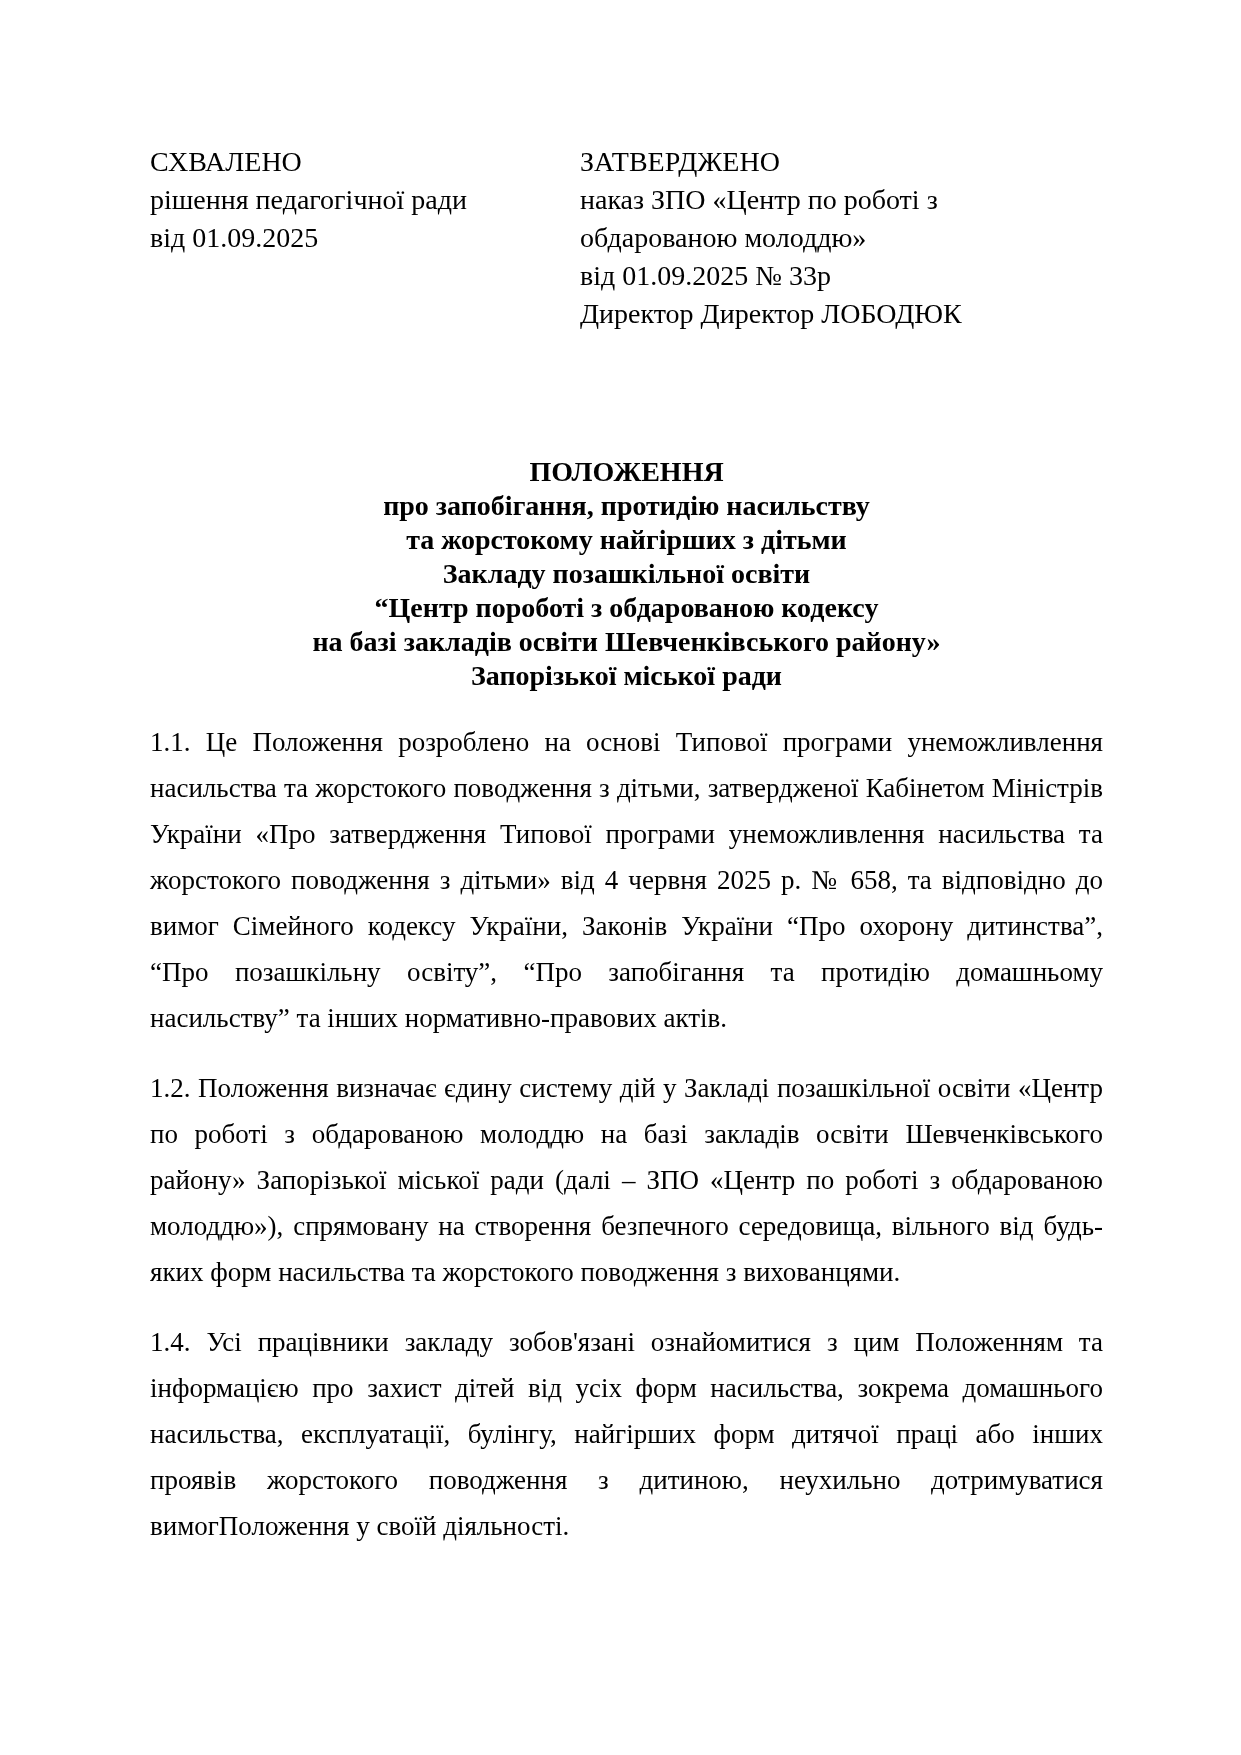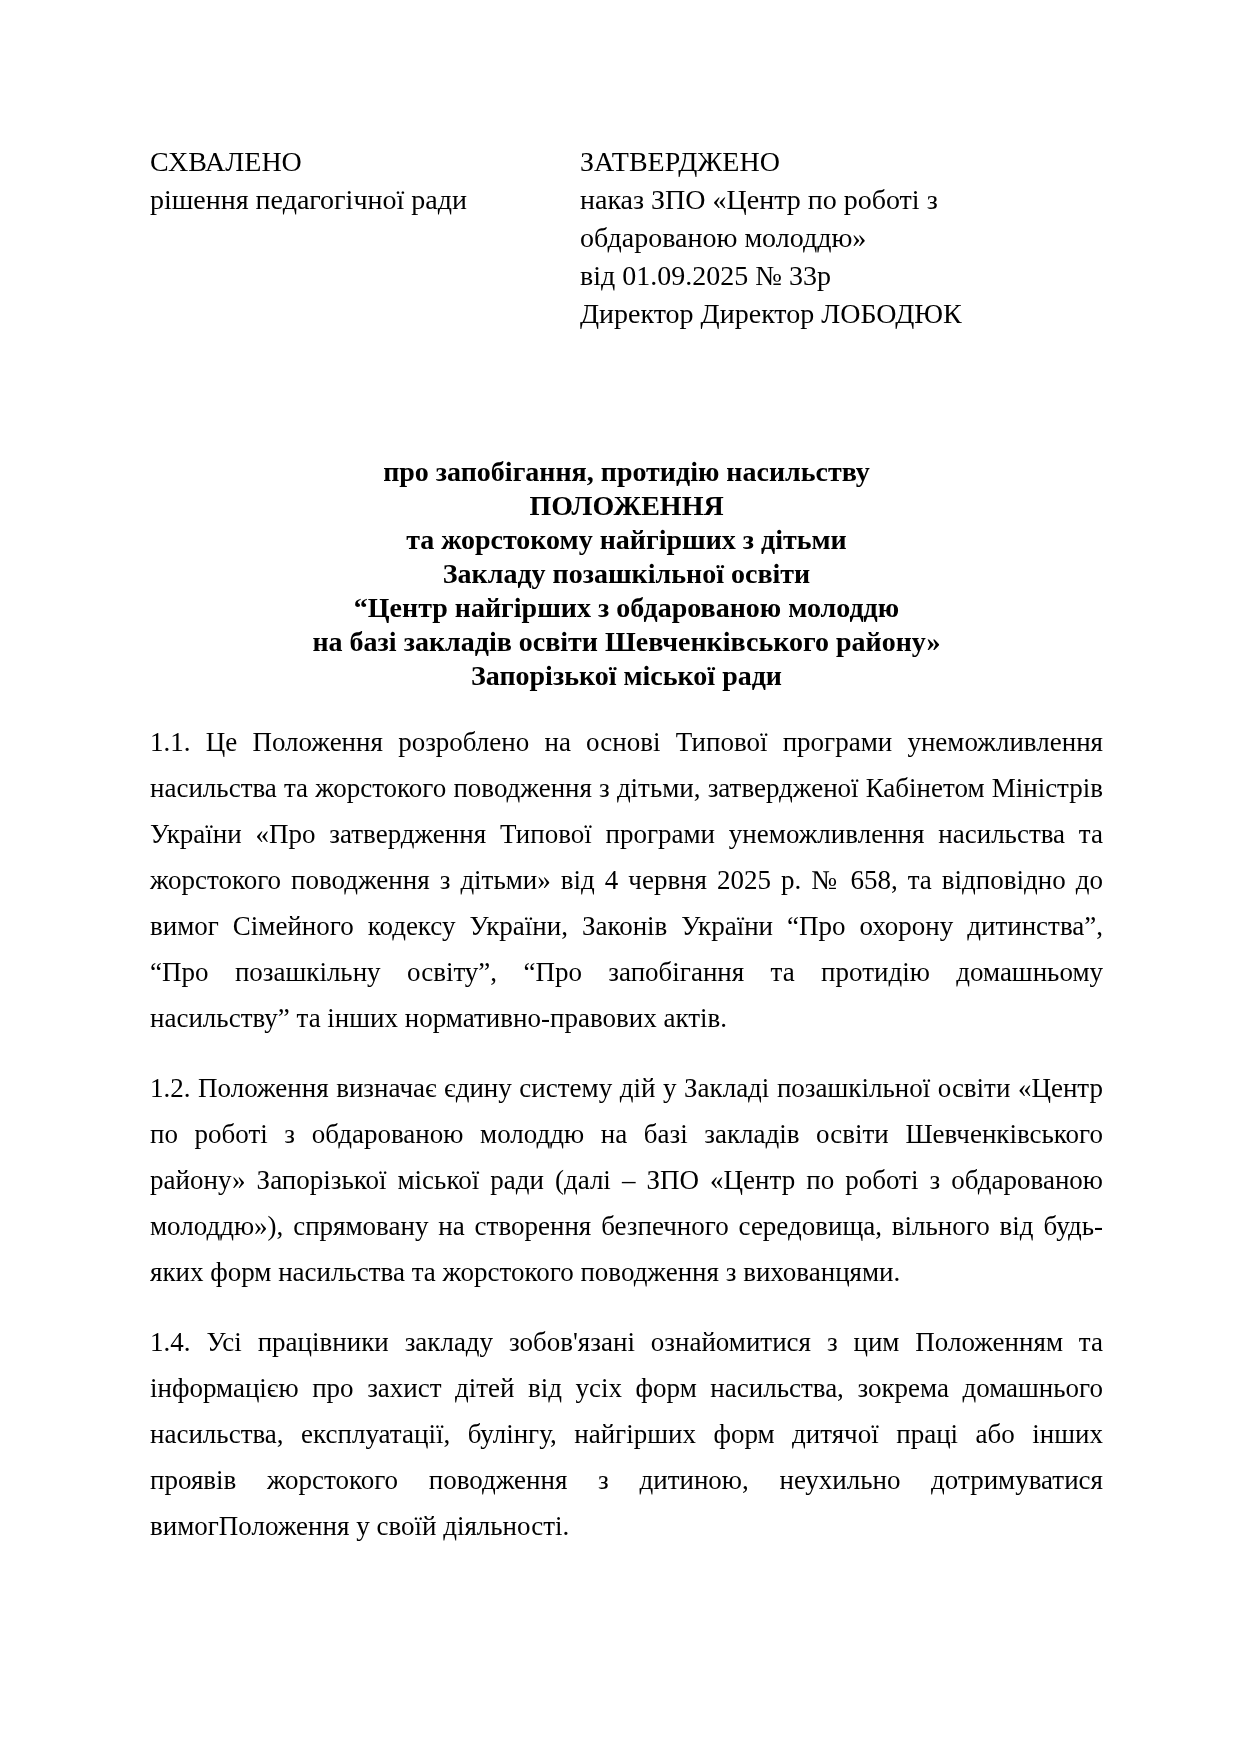--- a/index.html
+++ b/index.html
@@ -62,36 +62,37 @@
 </head>
 <body>
 
 <div class="page">
   <div class="content">
 
     <div class="approval">
       <div class="col">
         <div>СХВАЛЕНО</div>
         <div>рішення педагогічної ради</div>
+        <div>від 01.09.2025</div>
       </div>
       <div class="col">
         <div>ЗАТВЕРДЖЕНО</div>
         <div>наказ ЗПО «Центр по роботі з</div>
         <div>обдарованою молоддю»</div>
         <div>від 01.09.2025 № 33р</div>
         <div>Директор Директор ЛОБОДЮК</div>
       </div>
     </div>
 
     <div class="title-block">
+      <div>ПОЛОЖЕННЯ</div>
       <div>про запобігання, протидію насильству</div>
-      <div>ПОЛОЖЕННЯ</div>
       <div>та жорстокому найгірших з дітьми</div>
       <div>Закладу позашкільної освіти</div>
-      <div>“Центр найгірших з обдарованою молоддю</div>
+      <div>“Центр пороботі з обдарованою кодексу</div>
       <div>на базі закладів освіти Шевченківського району»</div>
       <div>Запорізької міської ради</div>
     </div>
 
 
     <div class="body-text">
       <p class="first">1.1. Це Положення розроблено на основі Типової програми унеможливлення насильства та жорстокого поводження з дітьми, затвердженої Кабінетом Міністрів України «Про затвердження Типової програми унеможливлення насильства та жорстокого поводження з дітьми» від 4 червня 2025 р. № 658, та відповідно до вимог Сімейного кодексу України, Законів України “Про охорону дитинства”, “Про позашкільну освіту”, “Про запобігання та протидію домашньому насильству” та інших нормативно-правових актів.</p>
       <p>1.2. Положення визначає єдину систему дій у Закладі позашкільної освіти «Центр по роботі з обдарованою молоддю на базі закладів освіти Шевченківського району» Запорізької міської ради (далі – ЗПО «Центр по роботі з обдарованою молоддю»), спрямовану на створення безпечного середовища, вільного від будь-яких форм насильства та жорстокого поводження з вихованцями.</p>
       <p>1.4. Усі працівники закладу зобов'язані ознайомитися з цим Положенням та інформацією про захист дітей від усіх форм насильства, зокрема домашнього насильства, експлуатації, булінгу, найгірших форм дитячої праці або інших проявів жорстокого поводження з дитиною, неухильно дотримуватися  вимогПоложення у своїй діяльності.</p>
     </div>

